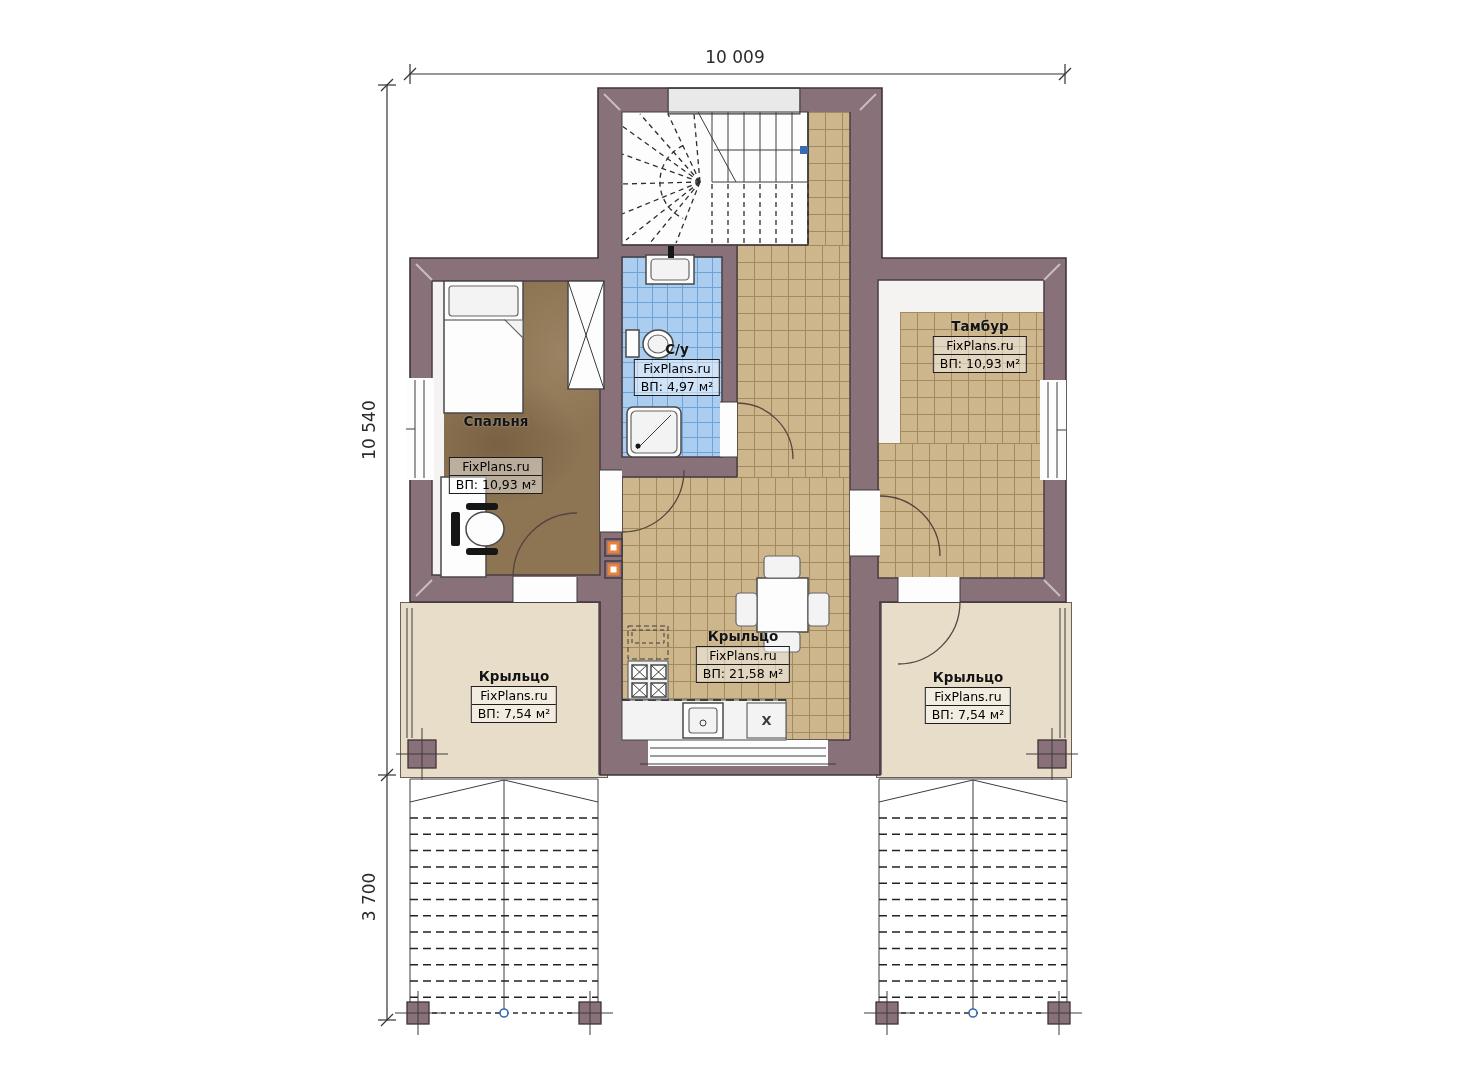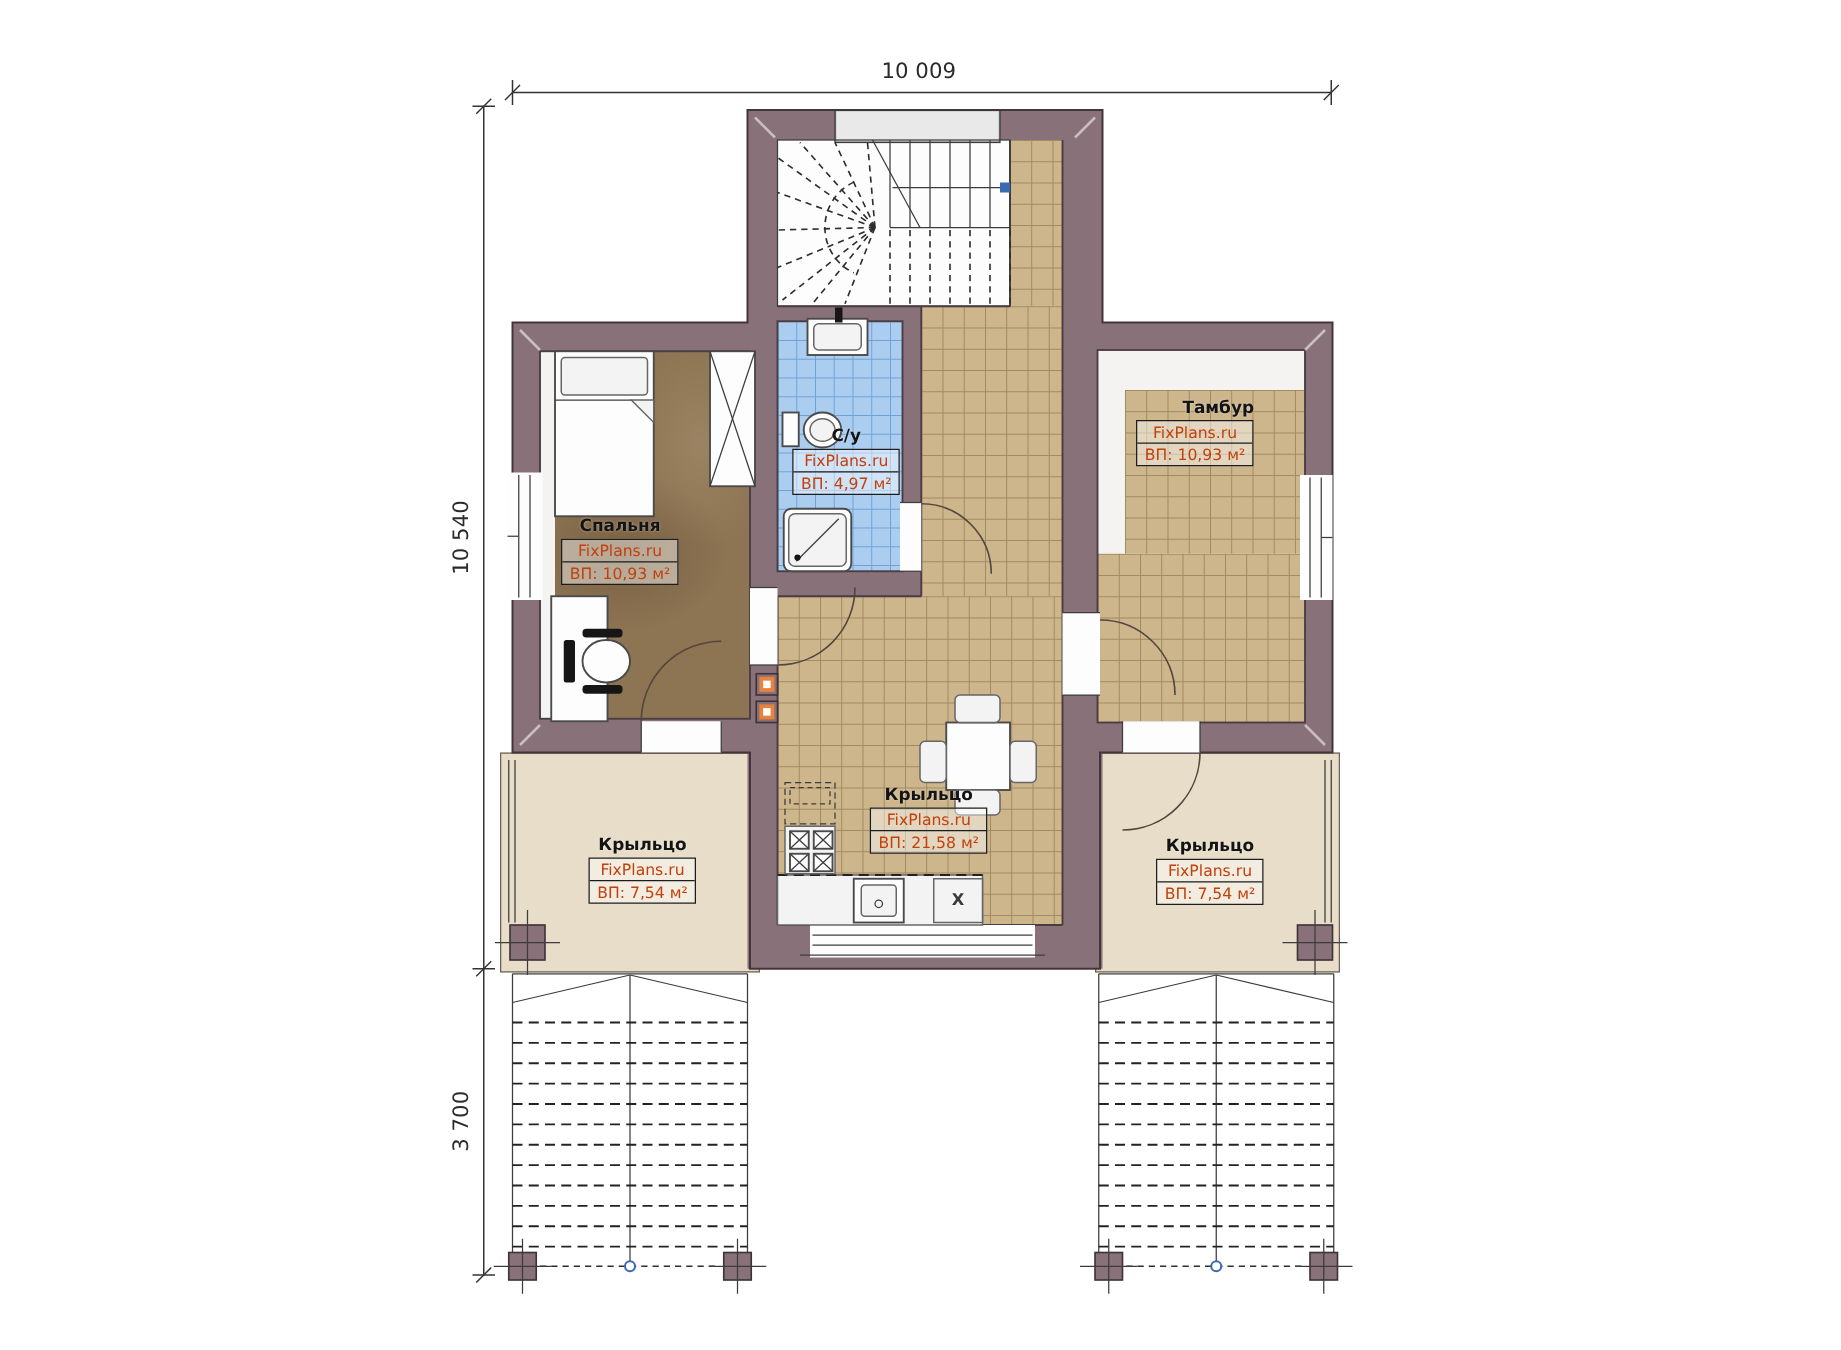--- a/index.html
+++ b/index.html
@@ -36,21 +36,21 @@
   .cornermark{stroke:rgba(255,255,255,.55);stroke-width:2}
   .dimln{stroke:#333;stroke-width:1.2;fill:none}
   .bluemark{fill:var(--marker-blue,#3a6ab0)}
   .silhouette{fill:none;stroke:#42353c;stroke-width:1.6}
 
   .room-label{position:absolute;transform:translateX(-50%);display:flex;flex-direction:column;
               align-items:center;z-index:30;}
   .rname{font-size:13.5px;font-weight:bold;color:#141414;margin-bottom:2px;white-space:nowrap;
          text-shadow:0 0 2px rgba(255,255,255,.5);}
   .tagbox{border:1.6px solid #1d1d1d;background:rgba(255,255,255,.45);}
-  .tagrow{font-size:12.5px;color:#c2410c;padding:0 6px;line-height:17px;white-space:nowrap;text-align:center;}
+  .tagrow{font-size:12.5px;color:#000000;padding:0 6px;line-height:17px;white-space:nowrap;text-align:center;}
   .tagrow + .tagrow{border-top:1.6px solid #1d1d1d;}
   .dimtext{position:absolute;font-size:17px;color:#2b2b2b;z-index:30;white-space:nowrap;}
   .rot{transform:translate(-50%,-50%) rotate(-90deg);}
   .ctr{transform:translateX(-50%);}
   .hoblabel{position:absolute;z-index:25;font-size:13px;font-weight:bold;color:#3a3a3a;
             display:flex;align-items:center;justify-content:center;}
 </style>
 </head>
 <body>
 
@@ -279,35 +279,35 @@
       <line x1="604" y1="94" x2="620" y2="110" class="cornermark"></line>
       <line x1="876" y1="94" x2="860" y2="110" class="cornermark"></line>
       <line x1="416" y1="264" x2="432" y2="280" class="cornermark"></line>
       <line x1="416" y1="596" x2="432" y2="580" class="cornermark"></line>
       <line x1="1060" y1="264" x2="1044" y2="280" class="cornermark"></line>
       <line x1="1060" y1="596" x2="1044" y2="580" class="cornermark"></line>
     </svg>
 
   <div class="hoblabel" style="left:747px;top:703px;width:39px;height:35px;">X</div>
 
-  <div class="room-label" style="left:496px;top:413px;">
+  <div class="room-label" style="left:496px;top:413px;gap:26px;">
     <div class="rname">Спальня</div>
     <div class="tagbox">
       <div class="tagrow">FixPlans.ru</div>
       <div class="tagrow">ВП: 10,93 м²</div>
     </div>
   </div>
   <div class="room-label" style="left:677px;top:341px;">
     <div class="rname">С/у</div>
     <div class="tagbox">
       <div class="tagrow">FixPlans.ru</div>
       <div class="tagrow">ВП: 4,97 м²</div>
     </div>
   </div>
-  <div class="room-label" style="left:956px;top:318px;align-items:flex-end;">
+  <div class="room-label" style="left:980px;top:318px;">
     <div class="rname">Тамбур</div>
     <div class="tagbox">
       <div class="tagrow">FixPlans.ru</div>
       <div class="tagrow">ВП: 10,93 м²</div>
     </div>
   </div>
   <div class="room-label" style="left:743px;top:628px;">
     <div class="rname">Крыльцо</div>
     <div class="tagbox">
       <div class="tagrow">FixPlans.ru</div>

